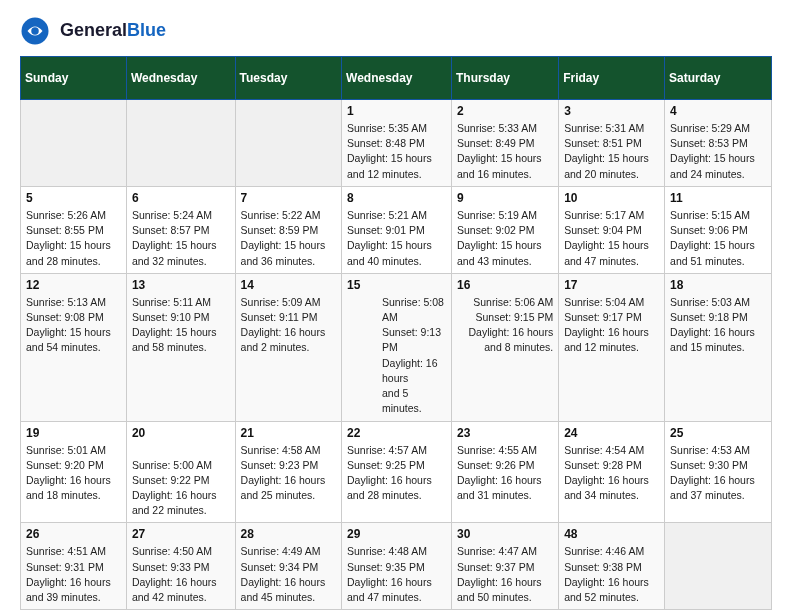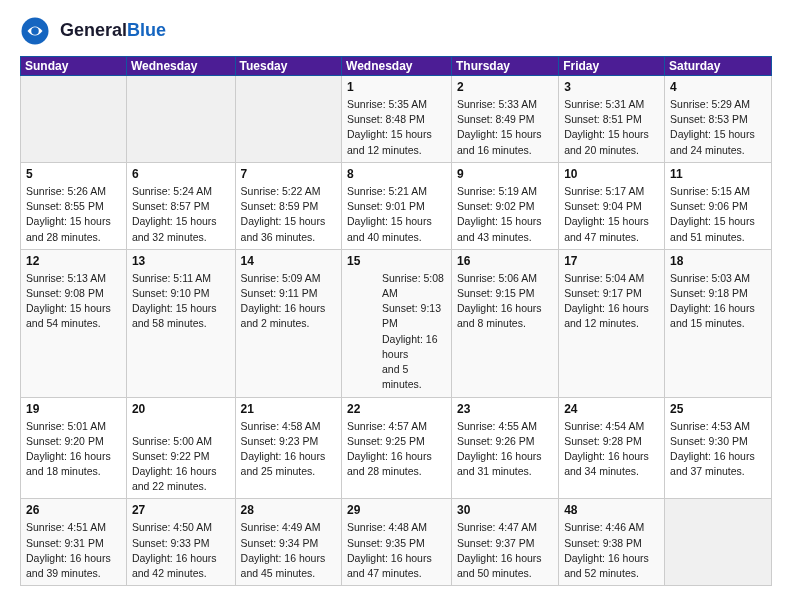--- a/index.html
+++ b/index.html
@@ -53,23 +53,23 @@
       font-size: 15px;
       color: #333;
       margin-top: 2px;
     }
     .calendar {
       width: 100%;
       border-collapse: collapse;
       font-size: 11px;
     }
     .calendar thead th {
-      background-color: #4c1d95;
+      background-color: #14532d;
       color: #fff;
-      padding: 2px 4px;
+      padding: 14px 4px;
       text-align: left;
       font-size: 12px;
       font-weight: bold;
       border: 1px solid #1255a0;
     }
     .calendar tbody td {
       border: 1px solid #ccc;
       vertical-align: top;
       padding: 4px 5px;
       width: 113px;
@@ -238,21 +238,21 @@
           </td>
           <td>
             <span class="day-number">15</span>
             <div class="day-info" style="white-space: pre-line; margin-left: 35px;">Sunrise: 5:08 AM
 Sunset: 9:13 PM
 Daylight: 16 hours
 and 5 minutes.</div>
           </td>
           <td>
             <span class="day-number">16</span>
-            <div class="day-info" style="white-space: pre-line;">Sunrise: 5:06 AM
+            <div class="day-info" style="white-space: pre-line; text-align: right;">Sunrise: 5:06 AM
 Sunset: 9:15 PM
 Daylight: 16 hours
 and 8 minutes.</div>
           </td>
           <td>
             <span class="day-number">17</span>
             <div class="day-info" style="white-space: pre-line;">Sunrise: 5:04 AM
 Sunset: 9:17 PM
 Daylight: 16 hours
 and 12 minutes.</div>

